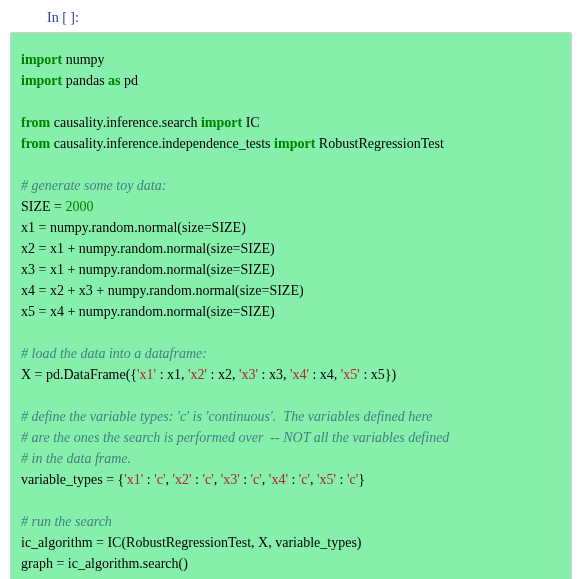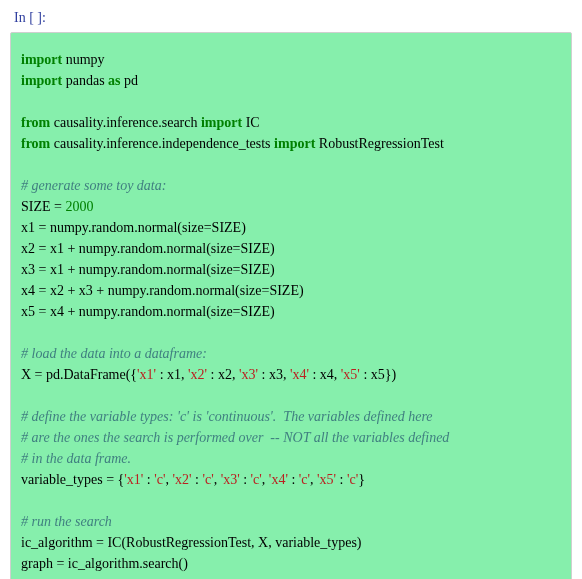--- a/index.html
+++ b/index.html
@@ -11,20 +11,21 @@
   .container {
     width: 582px;
     padding: 8px 10px;
     box-sizing: border-box;
   }
   .prompt {
     font-family: Georgia, 'Times New Roman', serif;
     font-size: 14px;
     color: #303F9F;
     padding: 2px 0 6px 4px;
+    margin-left: 33px;
   }
   .cell {
     border: 1px solid #cfcfcf;
     border-radius: 2px;
     background: #86efac;
     padding: 16px 10px;
     font-family: Georgia, 'Times New Roman', serif;
     font-size: 14px;
     line-height: 1.5;
     color: #000000;

